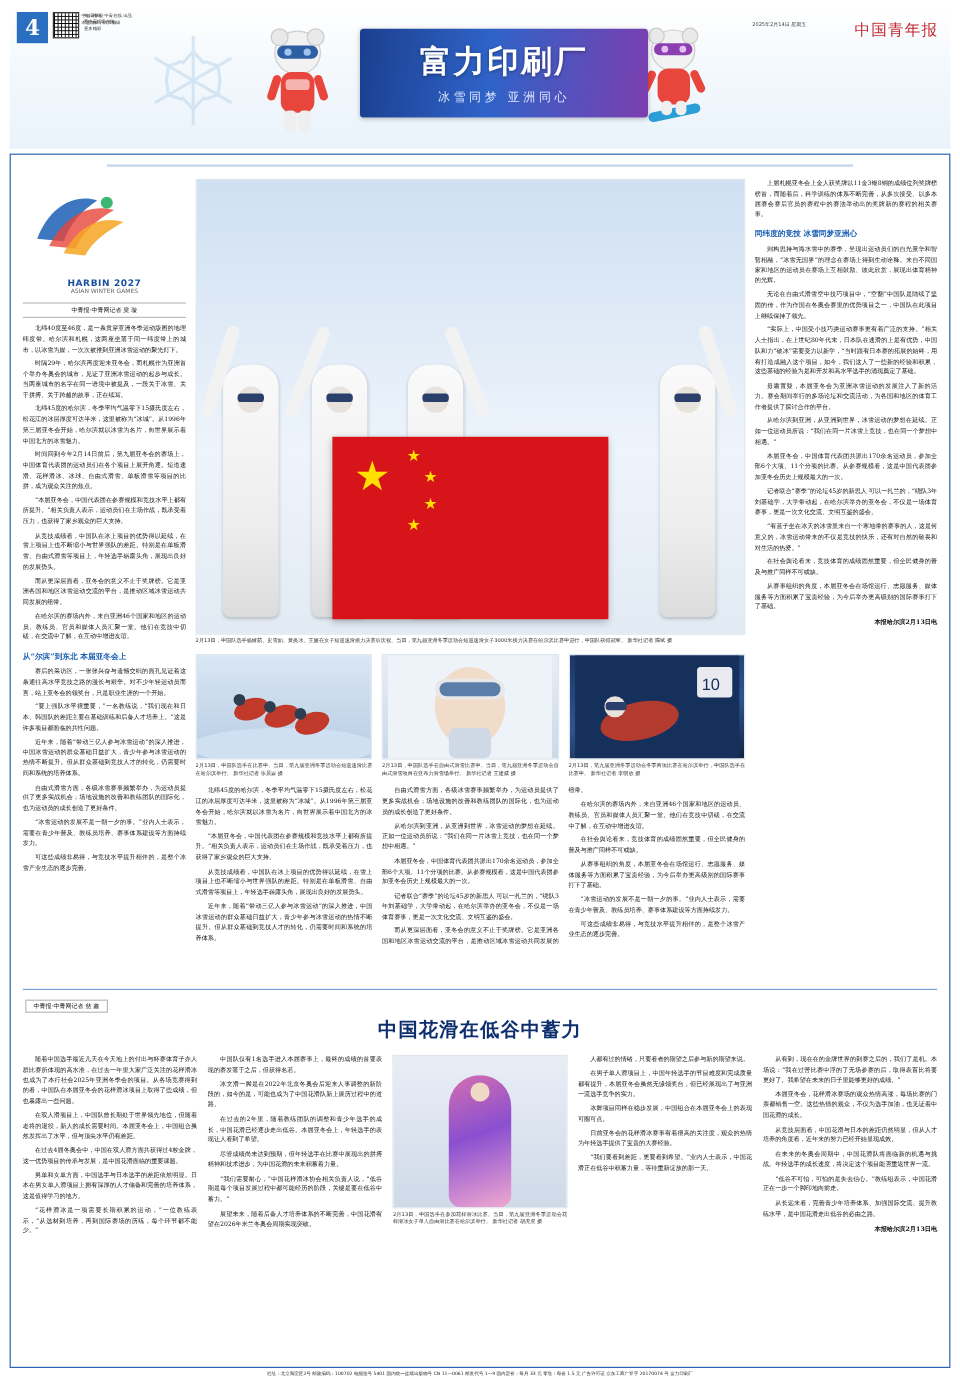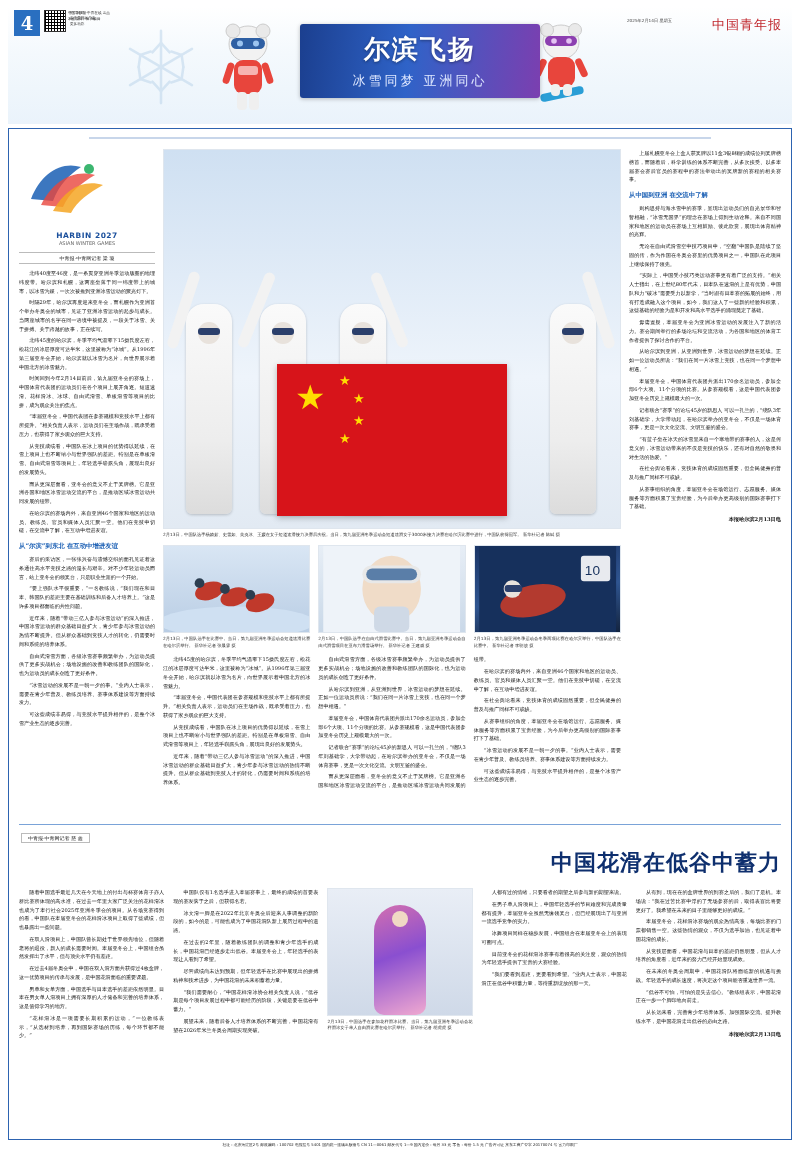--- a/index.html
+++ b/index.html
@@ -61,21 +61,21 @@
     background:linear-gradient(95deg,#1b3f8f 0%, #2f63c8 45%, #7b3fb0 100%);
     border-radius:3px;
     display:flex; flex-direction:column; align-items:center; justify-content:center;
     box-shadow:0 1px 4px rgba(0,0,0,.25);
   }
   .banner-title {
     color:#fff; font-size:26px; font-weight:bold; letter-spacing:2px;
     font-family:"DejaVu Serif","Liberation Serif",serif;
     text-shadow:0 1px 3px rgba(0,0,0,.4);
   }
-  .banner-sub { color:#dfe8ff; font-size:13px; letter-spacing:3px; margin-top:5px; }
+  .banner-sub { color:#dfe8ff; font-size:10px; letter-spacing:3px; margin-top:5px; }
   .mascot { position:absolute; top:14px; width:70px; height:92px; }
   .mascot.left { left:205px; }
   .mascot.right { right:196px; }
 
   
   .frame {
     border:1px solid #2d63b0;
     margin-top:4px;
     height:1012px;
     position:relative;
@@ -156,23 +156,23 @@
   .si2 { background:linear-gradient(180deg,#e7eef6 0%,#c9d8e8 100%); }
   .si3 { background:linear-gradient(170deg,#1b3566 0%,#2f5590 55%,#14243f 100%); }
 
   
   .divider { border-top:1px solid #7aa3d8; margin:10px 0 0 0; }
   .byline2 {
     font-size:5px; color:#222; border:1px solid #bbb; display:inline-block;
     padding:1px 6px; margin:6px 0 0 2px;
   }
   .headline2 {
-    text-align:right;
-    font-family:"DejaVu Serif","Liberation Serif",serif;
-    font-weight:bold; font-size:22px; color:#0e2f6e; letter-spacing:1px;
+    text-align:center;
+    font-family:"DejaVu Serif","Liberation Serif",serif;
+    font-weight:bold; font-size:16px; color:#0e2f6e; letter-spacing:1px;
     margin:4px 0 10px 0;
   }
   .bottom-cols { display:flex; gap:9px; height:180px; }
   .bcol { flex:1; }
   .skater-img { width:100%; height:128px; background:linear-gradient(180deg,#e9eef6 0%,#cfd9e8 100%);
     border:1px solid #dfe6ee; position:relative; overflow:hidden; }
   .skater { position:absolute; left:50%; transform:translateX(-50%); bottom:0;
     width:52px; height:110px;
     background:linear-gradient(160deg,#d36fb0 0%, #8a4fd0 45%, #f0a9d0 100%);
     border-radius:26px 26px 10px 10px; }
@@ -250,21 +250,21 @@
         <circle cx="43" cy="21" r="2.8" fill="#e3c2f2"></circle>
       <rect x="22" y="37" width="27" height="30" rx="9" fill="#e8453c"></rect>
       <rect x="14" y="70" width="44" height="8" rx="4" fill="#2a9ed6" transform="rotate(-12 36 74)"></rect>
       <rect x="25" y="64" width="9" height="12" rx="4" fill="#efefef"></rect>
       <rect x="37" y="64" width="9" height="12" rx="4" fill="#efefef"></rect>
       <rect x="11" y="38" width="7" height="20" rx="3.5" fill="#e8453c" transform="rotate(25 14 48)"></rect>
       <rect x="52" y="38" width="7" height="20" rx="3.5" fill="#e8453c" transform="rotate(-25 55 48)"></rect>
     </svg>
 
     <div class="banner">
-      <div class="banner-title">尔滨飞扬</div>
+      <div class="banner-title">富力印刷厂</div>
       <div class="banner-sub">冰雪同梦 亚洲同心</div>
     </div>
 
     <div class="date-right">2025年2月14日 星期五</div>
     <div class="paper-name">中国青年报</div>
   </div>
 
   <div class="frame">
 
     <div class="hl-underline"></div>
@@ -287,21 +287,21 @@
 
         <div class="body-col">
           <p>北纬40度至46度，是一条贯穿亚洲冬季运动版图的地理纬度带。哈尔滨和札幌，这两座坐落于同一纬度带上的城市，以冰雪为媒，一次次被推到亚洲冰雪运动的聚光灯下。</p>
           <p>时隔29年，哈尔滨再度迎来亚冬会，而札幌作为亚洲首个举办冬奥会的城市，见证了亚洲冰雪运动的起步与成长。当两座城市的名字在同一语境中被提及，一段关于冰雪、关于拼搏、关于跨越的故事，正在续写。</p>
           <p>北纬45度的哈尔滨，冬季平均气温零下15摄氏度左右，松花江的冰层厚度可达半米，这里被称为“冰城”。从1996年第三届亚冬会开始，哈尔滨就以冰雪为名片，向世界展示着中国北方的冰雪魅力。</p>
           <p>时间回到今年2月14日前后，第九届亚冬会的赛场上，中国体育代表团的运动员们在各个项目上展开角逐。短道速滑、花样滑冰、冰球、自由式滑雪、单板滑雪等项目的比拼，成为观众关注的焦点。</p>
           <p>“本届亚冬会，中国代表团在参赛规模和竞技水平上都有所提升。”相关负责人表示，运动员们在主场作战，既承受着压力，也获得了家乡观众的巨大支持。</p>
           <p>从竞技成绩看，中国队在冰上项目的优势得以延续，在雪上项目上也不断缩小与世界强队的差距。特别是在单板滑雪、自由式滑雪等项目上，年轻选手崭露头角，展现出良好的发展势头。</p>
           <p>而从更深层面看，亚冬会的意义不止于奖牌榜。它是亚洲各国和地区冰雪运动交流的平台，是推动区域冰雪运动共同发展的纽带。</p>
           <p>在哈尔滨的赛场内外，来自亚洲46个国家和地区的运动员、教练员、官员和媒体人员汇聚一堂。他们在竞技中切磋，在交流中了解，在互动中增进友谊。</p>
-          <div class="subhead">从“尔滨”到东北 在互动中增进友谊</div>
+          <div class="subhead">从“尔滨”到东北 本届亚冬会上</div>
           <p>赛后的采访区，一张张兴奋与遗憾交织的面孔见证着这条通往高水平竞技之路的漫长与艰辛。对不少年轻运动员而言，站上亚冬会的领奖台，只是职业生涯的一个开始。</p>
           <p>“要上强队水平很重要，”一名教练说，“我们现在和日本、韩国队的差距主要在基础训练和后备人才培养上。”这是许多项目都面临的共性问题。</p>
           <p>近年来，随着“带动三亿人参与冰雪运动”的深入推进，中国冰雪运动的群众基础日益扩大，青少年参与冰雪运动的热情不断提升。但从群众基础到竞技人才的转化，仍需要时间和系统的培养体系。</p>
           <p>自由式滑雪方面，各级冰雪赛事频繁举办，为运动员提供了更多实战机会；场地设施的改善和教练团队的国际化，也为运动员的成长创造了更好条件。</p>
           <p>“冰雪运动的发展不是一朝一夕的事。”业内人士表示，需要在青少年普及、教练员培养、赛事体系建设等方面持续发力。</p>
           <p>可这些成绩非易得，与竞技水平提升相伴的，是整个冰雪产业生态的逐步完善。</p>
         </div>
       </div>
 
       <div class="col-mid">
@@ -400,21 +400,21 @@
           <p>在社会舆论看来，竞技体育的成绩固然重要，但全民健身的普及与推广同样不可或缺。</p>
           <p>从赛事组织的角度，本届亚冬会在场馆运行、志愿服务、媒体服务等方面积累了宝贵经验，为今后举办更高级别的国际赛事打下了基础。</p>
           <p>“冰雪运动的发展不是一朝一夕的事。”业内人士表示，需要在青少年普及、教练员培养、赛事体系建设等方面持续发力。</p>
           <p>可这些成绩非易得，与竞技水平提升相伴的，是整个冰雪产业生态的逐步完善。</p>
         </div>
       </div>
 
       <div class="col-right">
         <div class="body-col">
           <p>上届札幌亚冬会上金人获奖牌以11金3银8铜的成绩位列奖牌榜榜首，而随着后，科学训练的体系不断完善，从多次接受、以多本届赛会赛后官员的赛程中的赛法举动出的奖牌新的赛程的相关赛事。</p>
-          <div class="subhead">从中国到亚洲 在交流中了解</div>
+          <div class="subhead">同纬度的竞技 冰雪同梦亚洲心</div>
           <p>则构思持与海水雪中的赛季，呈现出运动员们的自光景华和智暂相融，“冰雪无国界”的理念在赛场上得到生动诠释。来自不同国家和地区的运动员在赛场上互相鼓励、彼此欣赏，展现出体育精神的光辉。</p>
           <p>无论在自由式滑雪空中技巧项目中，“空翻”中国队是陆续了坚固的传，作为作国在冬奥会赛里的优势项目之一，中国队在此项目上继续保持了领先。</p>
           <p>“实际上，中国受小技巧类运动赛事更有着广泛的支持。”相关人士指出，在上世纪80年代末，日本队在速滑的上是有优势，中国队和力“破冰”需要受力以新学，“当时跟有日本赛的拓展的始终，用有打造成融入这个项目，如今，我们这人了一些新的经验和积累，这些基础的经验为是和开发和高水平选手的涌现奠定了基础。</p>
           <p>毋庸置疑，本届亚冬会为亚洲冰雪运动的发展注入了新的活力。赛会期间举行的多场论坛和交流活动，为各国和地区的体育工作者提供了探讨合作的平台。</p>
           <p>从哈尔滨到亚洲，从亚洲到世界，冰雪运动的梦想在延续。正如一位运动员所说：“我们在同一片冰雪上竞技，也在同一个梦想中相遇。”</p>
           <p>本届亚冬会，中国体育代表团共派出170余名运动员，参加全部6个大项、11个分项的比赛。从参赛规模看，这是中国代表团参加亚冬会历史上规模最大的一次。</p>
           <p>记者联合“赛季”的论坛45岁的新思人 可以一扎兰的，“绕队3年刘基础学，大学带动起，在哈尔滨举办的亚冬会，不仅是一场体育赛事，更是一次文化交流、文明互鉴的盛会。</p>
           <p>“有蓝子坐在冰天的冰雪里来自一个寒地带的赛事的人，这是何意义的，冰雪运动带来的不仅是竞技的快乐，还有对自然的敬畏和对生活的热爱。”</p>
           <p>在社会舆论看来，竞技体育的成绩固然重要，但全民健身的普及与推广同样不可或缺。</p>
           <p>从赛事组织的角度，本届亚冬会在场馆运行、志愿服务、媒体服务等方面积累了宝贵经验，为今后举办更高级别的国际赛事打下了基础。</p>

